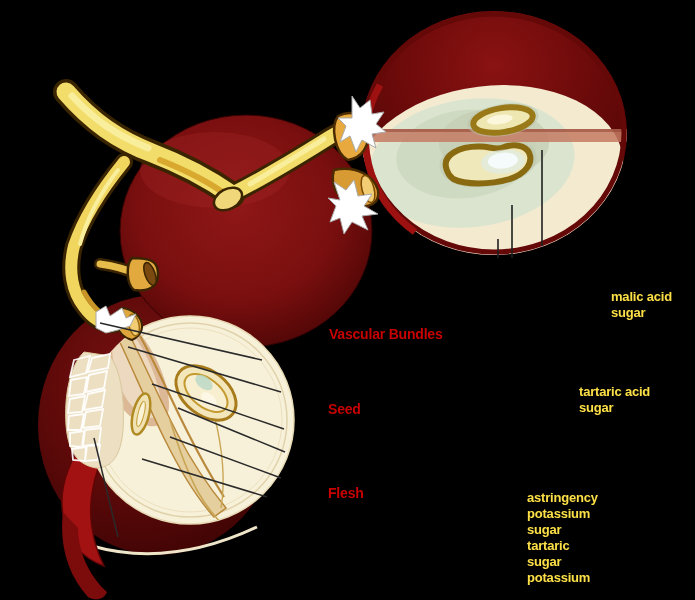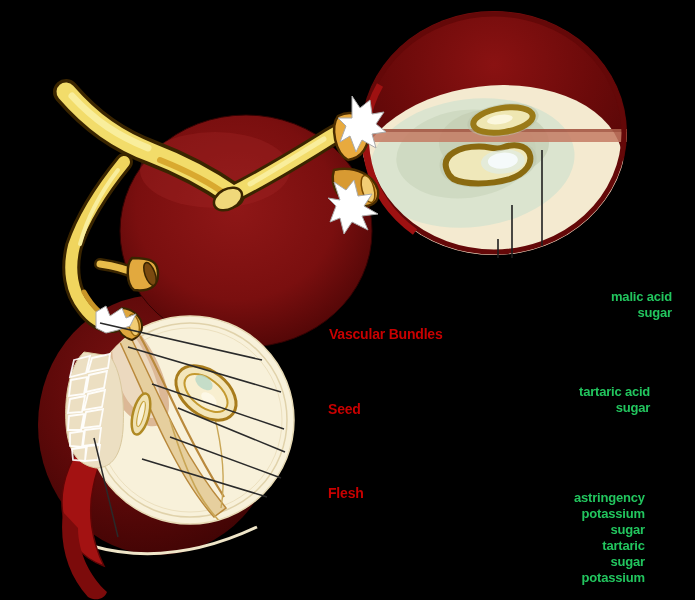--- a/index.html
+++ b/index.html
@@ -1,22 +1,22 @@
 <!DOCTYPE html>
 <html><head>
 <meta charset="utf-8">
 <style>
   html,body{margin:0;padding:0;background:#000;}
   .stage{position:relative;width:695px;height:600px;background:#000;overflow:hidden;
          font-family:"Liberation Sans",sans-serif;}
   .stage svg{position:absolute;left:0;top:0;}
   .part-label{position:absolute;color:#c80000;font-weight:bold;font-size:14px;line-height:14px;
               letter-spacing:-0.2px;white-space:nowrap;}
-  .zone-label{position:absolute;color:#22c55e;font-weight:bold;font-size:13px;line-height:16px;
-              letter-spacing:-0.2px;white-space:nowrap;text-align:right;}
+  .zone-label{position:absolute;color:#fde047;font-weight:bold;font-size:13px;line-height:16px;
+              letter-spacing:-0.2px;white-space:nowrap;}
   .zone-label div{white-space:nowrap;}
 </style>
 </head>
 <body>
 
 <div class="stage">
 
 <svg width="695" height="600" viewBox="0 0 695 600">
   <defs>
     <radialGradient id="gCenter" cx="46%" cy="40%" r="72%">
@@ -175,21 +175,21 @@
 <div class="zone-label" style="left:611px;top:289px">
   <div>malic acid</div>
   <div>sugar</div>
 </div>
 
 <div class="zone-label" style="left:579px;top:384px">
   <div>tartaric acid</div>
   <div>sugar</div>
 </div>
 
-<div class="zone-label" style="left:574px;top:490px">
+<div class="zone-label" style="left:527px;top:490px">
   <div>astringency</div>
   <div>potassium</div>
   <div>sugar</div>
   <div>tartaric</div>
   <div>sugar</div>
   <div>potassium</div>
 </div>
 
 </div>
 

